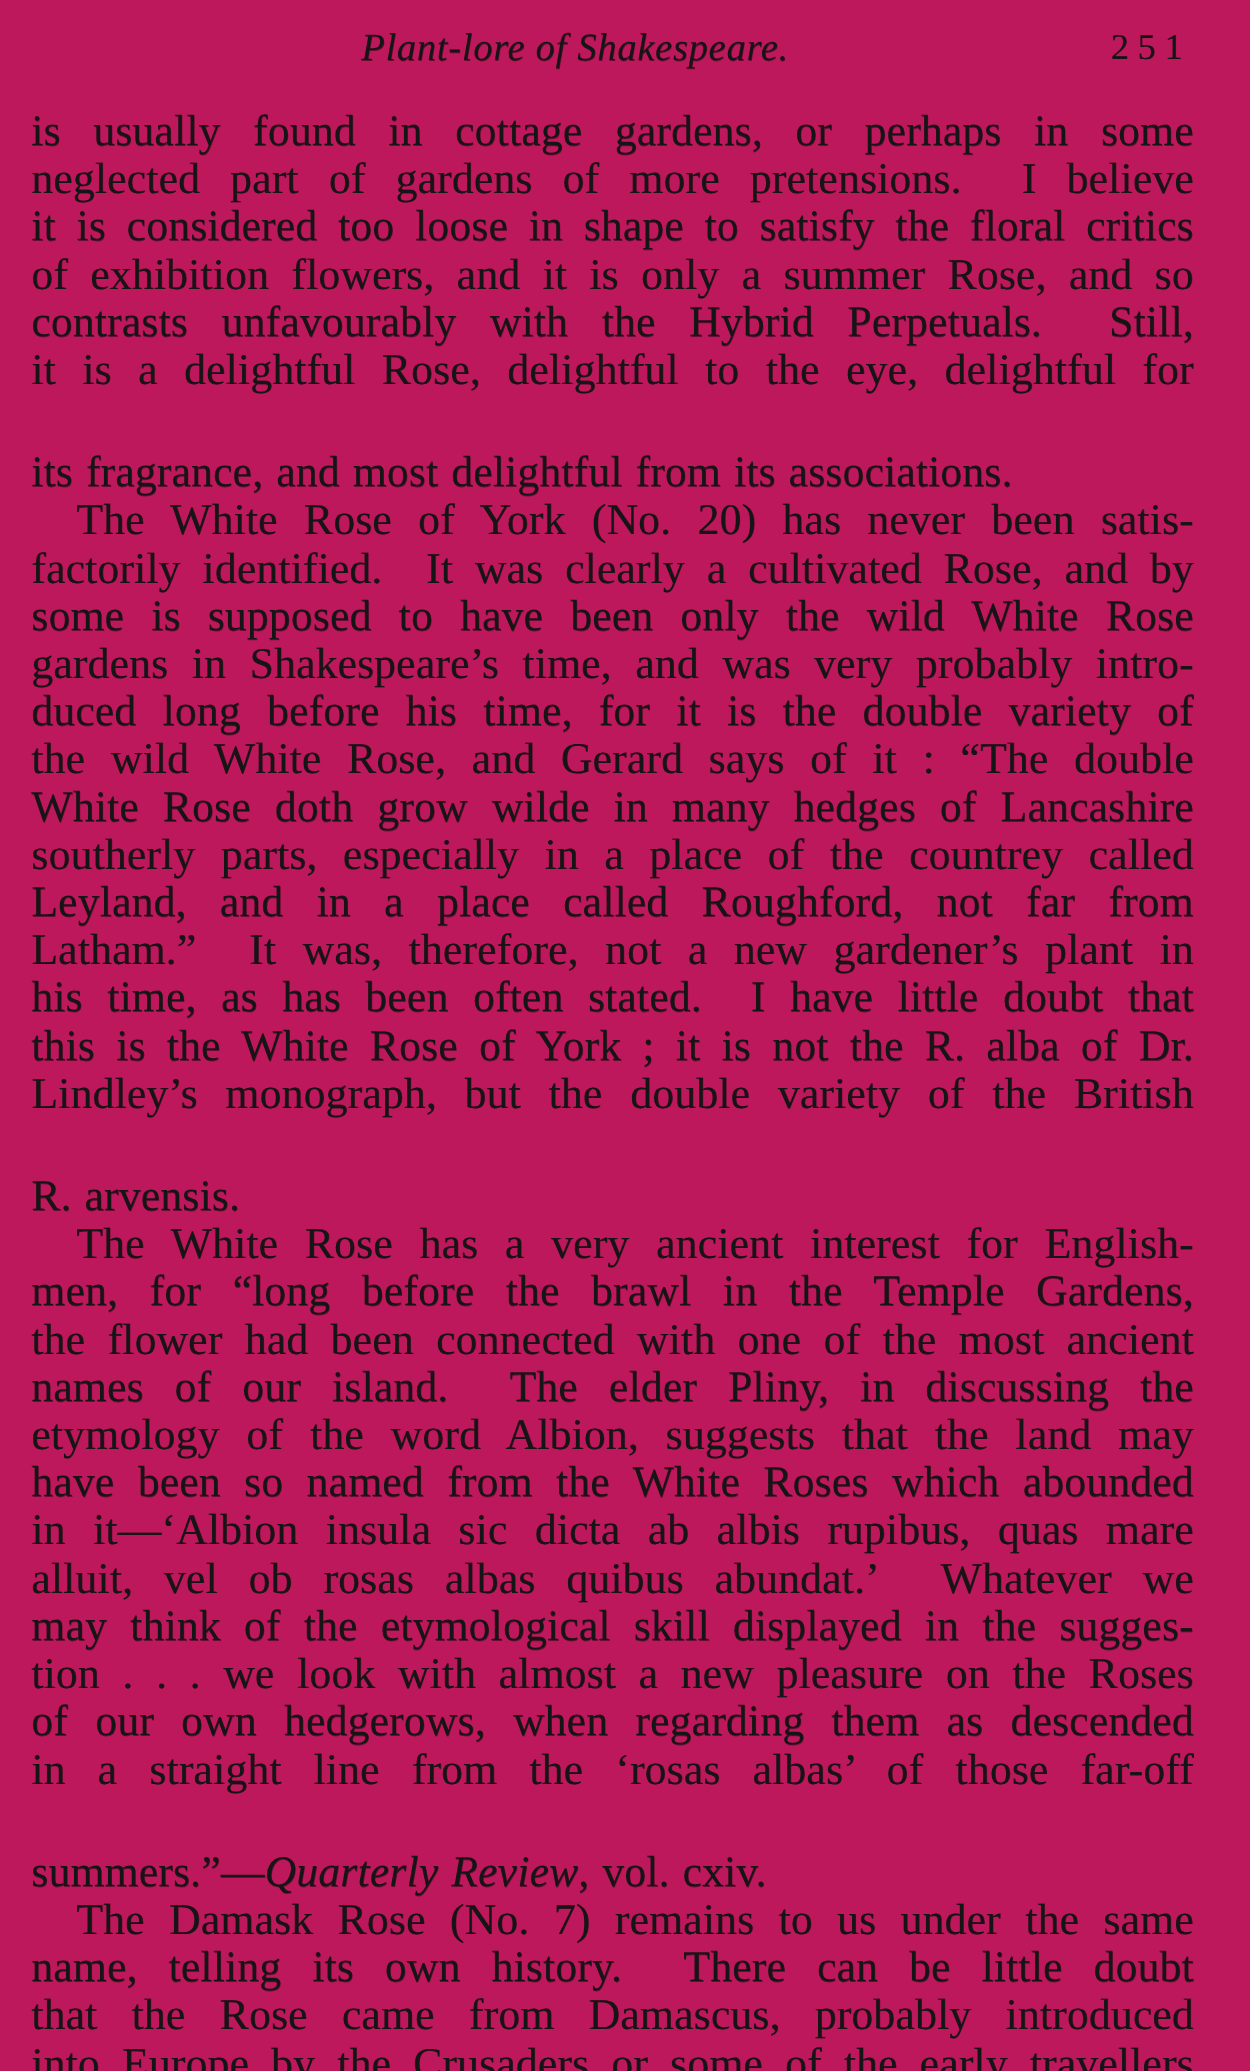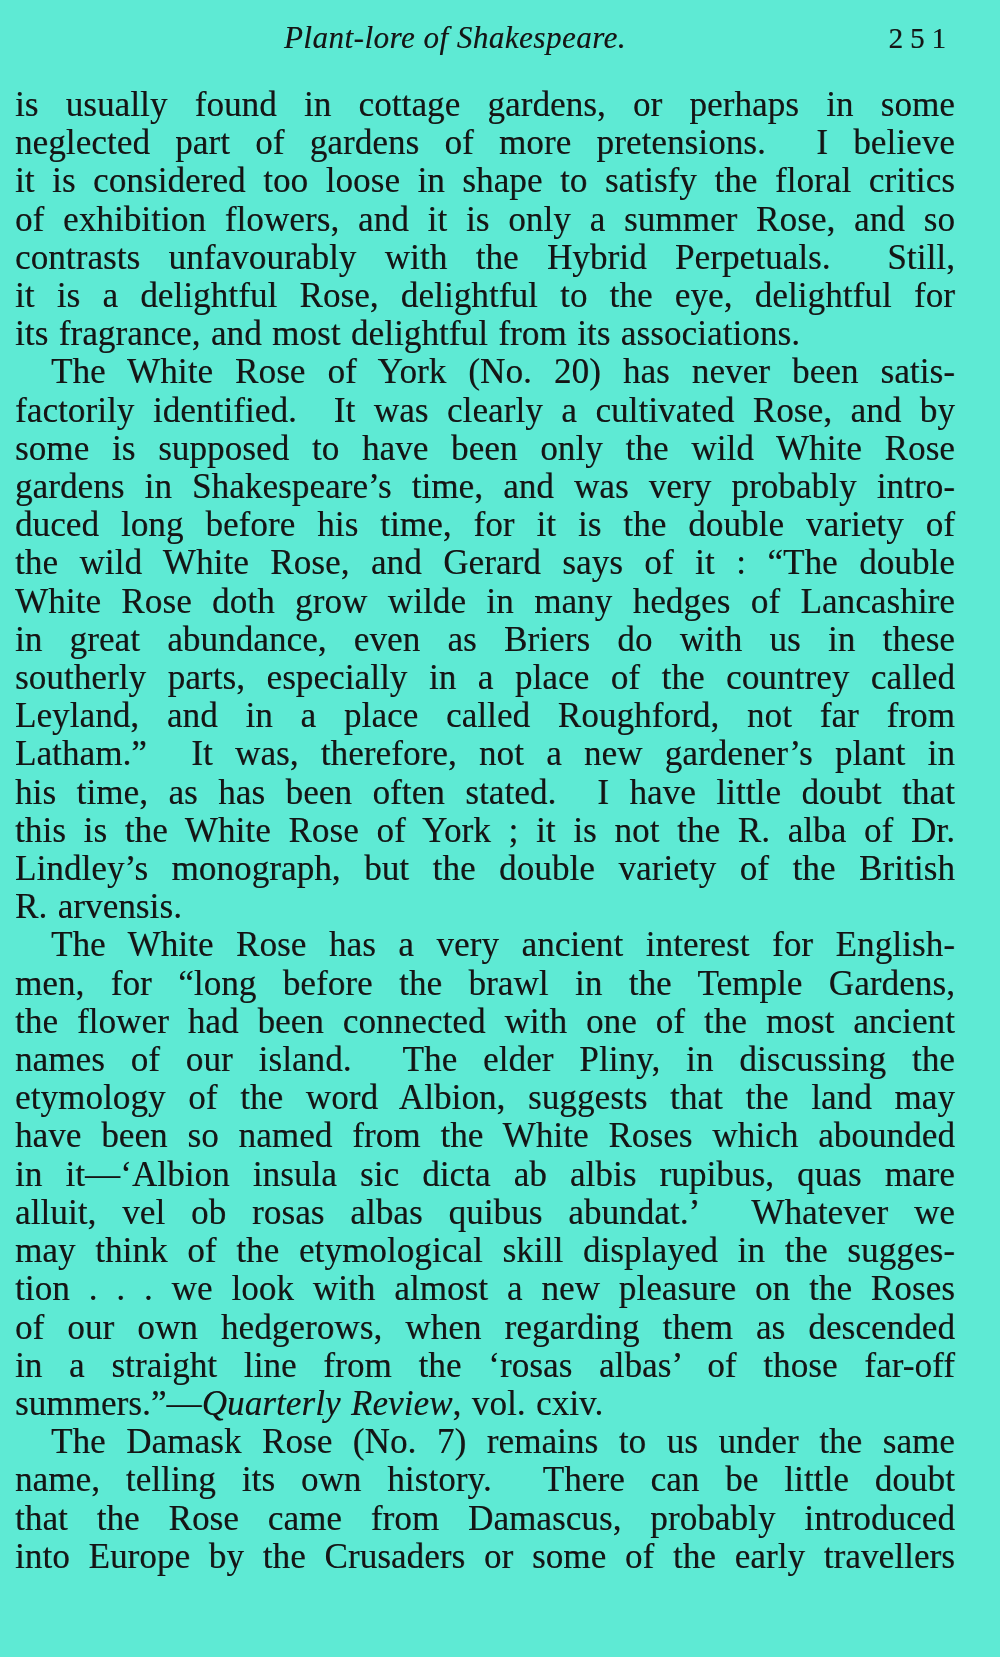--- a/index.html
+++ b/index.html
@@ -5,24 +5,24 @@
   html, body {
     margin: 0;
     padding: 0;
     background: #ffffff;
   }
   .page {
     position: relative;
     width: 1000px;
     height: 1657px;
     box-sizing: border-box;
-    background: #5eead4;
+    background: #be185d;
     color: #151515;
     font-family: "Liberation Serif", "DejaVu Serif", serif;
-    padding: 18px 45px 0 15px;
+    padding: 18px 45px 0 25px;
     overflow: hidden;
     text-shadow: 0.4px 0.4px 0 rgba(0,0,0,0.45);
   }
   .running-header {
     position: relative;
     height: 44px;
     font-size: 31px;
     line-height: 40px;
   }
   .header-title {
@@ -49,20 +49,21 @@
     letter-spacing: 0.1px;
   }
   .paragraph { margin: 0; }
   .paragraph.indent .line:first-child { text-indent: 36px; }
   .line {
     text-align: justify;
     text-align-last: justify;
   }
   .line.short {
     text-align-last: left;
+    margin-top: 44px;
   }
   .line em { font-style: italic; }
 </style>
 </head>
 <body>
 
 <div class="page">
   <div class="running-header">
     <span class="header-title">Plant-lore of Shakespeare.</span>
     <span class="page-number">251</span>
@@ -78,21 +79,20 @@
         <div class="line short"><span>its fragrance, and most delightful from its associations.</span></div>
       </div>
       <div class="paragraph indent">
         <div class="line"><span>The White Rose of York (No. 20) has never been satis-</span></div>
         <div class="line"><span>factorily identified.&nbsp; It was clearly a cultivated Rose, and by</span></div>
         <div class="line"><span>some is supposed to have been only the wild White Rose</span></div>
         <div class="line"><span>gardens in Shakespeare’s time, and was very probably intro-</span></div>
         <div class="line"><span>duced long before his time, for it is the double variety of</span></div>
         <div class="line"><span>the wild White Rose, and Gerard says of it&nbsp;: “The double</span></div>
         <div class="line"><span>White Rose doth grow wilde in many hedges of Lancashire</span></div>
-        <div class="line"><span>in great abundance, even as Briers do with us in these</span></div>
         <div class="line"><span>southerly parts, especially in a place of the countrey called</span></div>
         <div class="line"><span>Leyland, and in a place called Roughford, not far from</span></div>
         <div class="line"><span>Latham.”&nbsp; It was, therefore, not a new gardener’s plant in</span></div>
         <div class="line"><span>his time, as has been often stated.&nbsp; I have little doubt that</span></div>
         <div class="line"><span>this is the White Rose of York&nbsp;; it is not the R. alba of Dr.</span></div>
         <div class="line"><span>Lindley’s monograph, but the double variety of the British</span></div>
         <div class="line short"><span>R. arvensis.</span></div>
       </div>
       <div class="paragraph indent">
         <div class="line"><span>The White Rose has a very ancient interest for English-</span></div>

